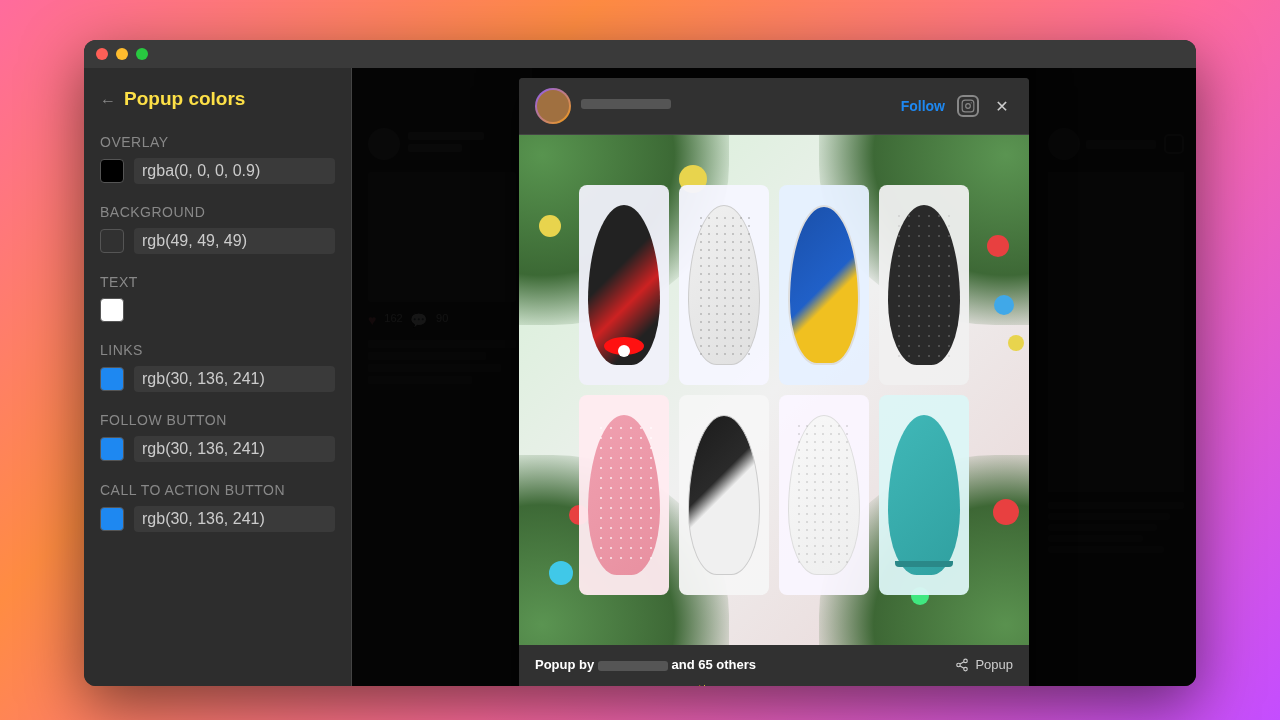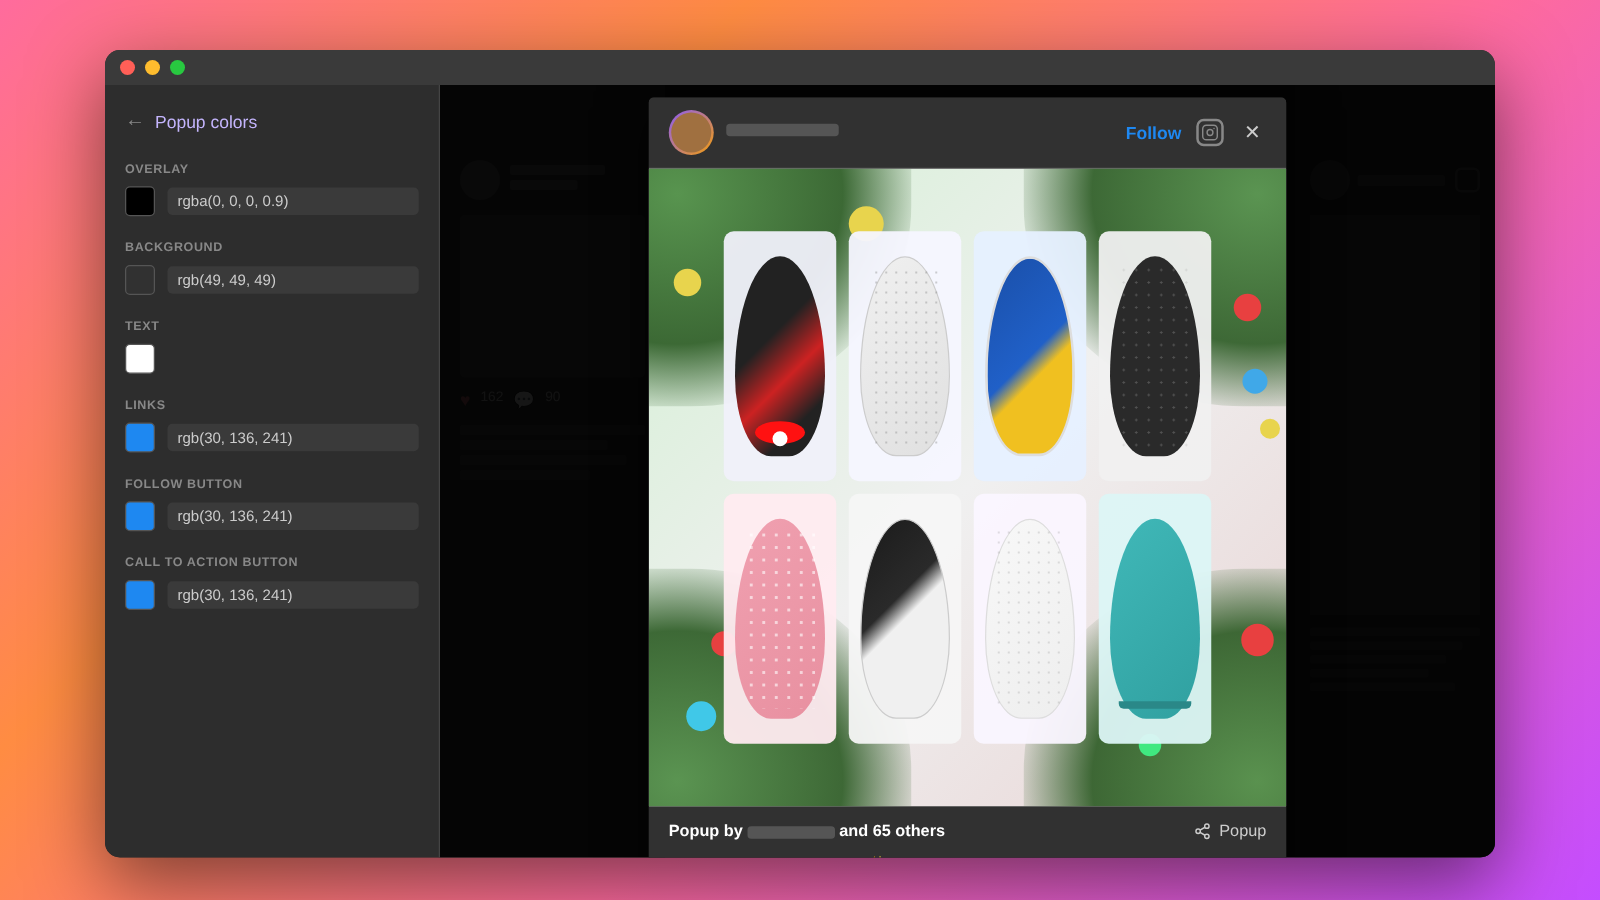--- a/index.html
+++ b/index.html
@@ -68,32 +68,32 @@
       margin-bottom: 24px;
     }
 
     .back-btn {
       color: #888;
       font-size: 16px;
       cursor: pointer;
     }
 
     .panel-title {
+      font-size: 19px;
+      font-weight: 700;
+      color: #fde047;
+    }
+
+    .color-section {
+      margin-bottom: 20px;
+    }
+
+    .color-label {
       font-size: 14px;
       font-weight: 400;
-      color: #c4b5fd;
-    }
-
-    .color-section {
-      margin-bottom: 20px;
-    }
-
-    .color-label {
-      font-size: 10px;
-      font-weight: 700;
       color: #888;
       text-transform: uppercase;
       letter-spacing: 0.5px;
       margin-bottom: 8px;
     }
 
     .color-row {
       display: flex;
       align-items: center;
       gap: 10px;
@@ -101,21 +101,21 @@
 
     .color-swatch {
       width: 24px;
       height: 24px;
       border-radius: 4px;
       border: 1px solid #555;
       flex-shrink: 0;
     }
 
     .color-value {
-      font-size: 12px;
+      font-size: 16px;
       color: #ccc;
       background: #3a3a3a;
       padding: 4px 8px;
       border-radius: 4px;
       flex: 1;
     }
 
     
     .main-content {
       position: absolute;

